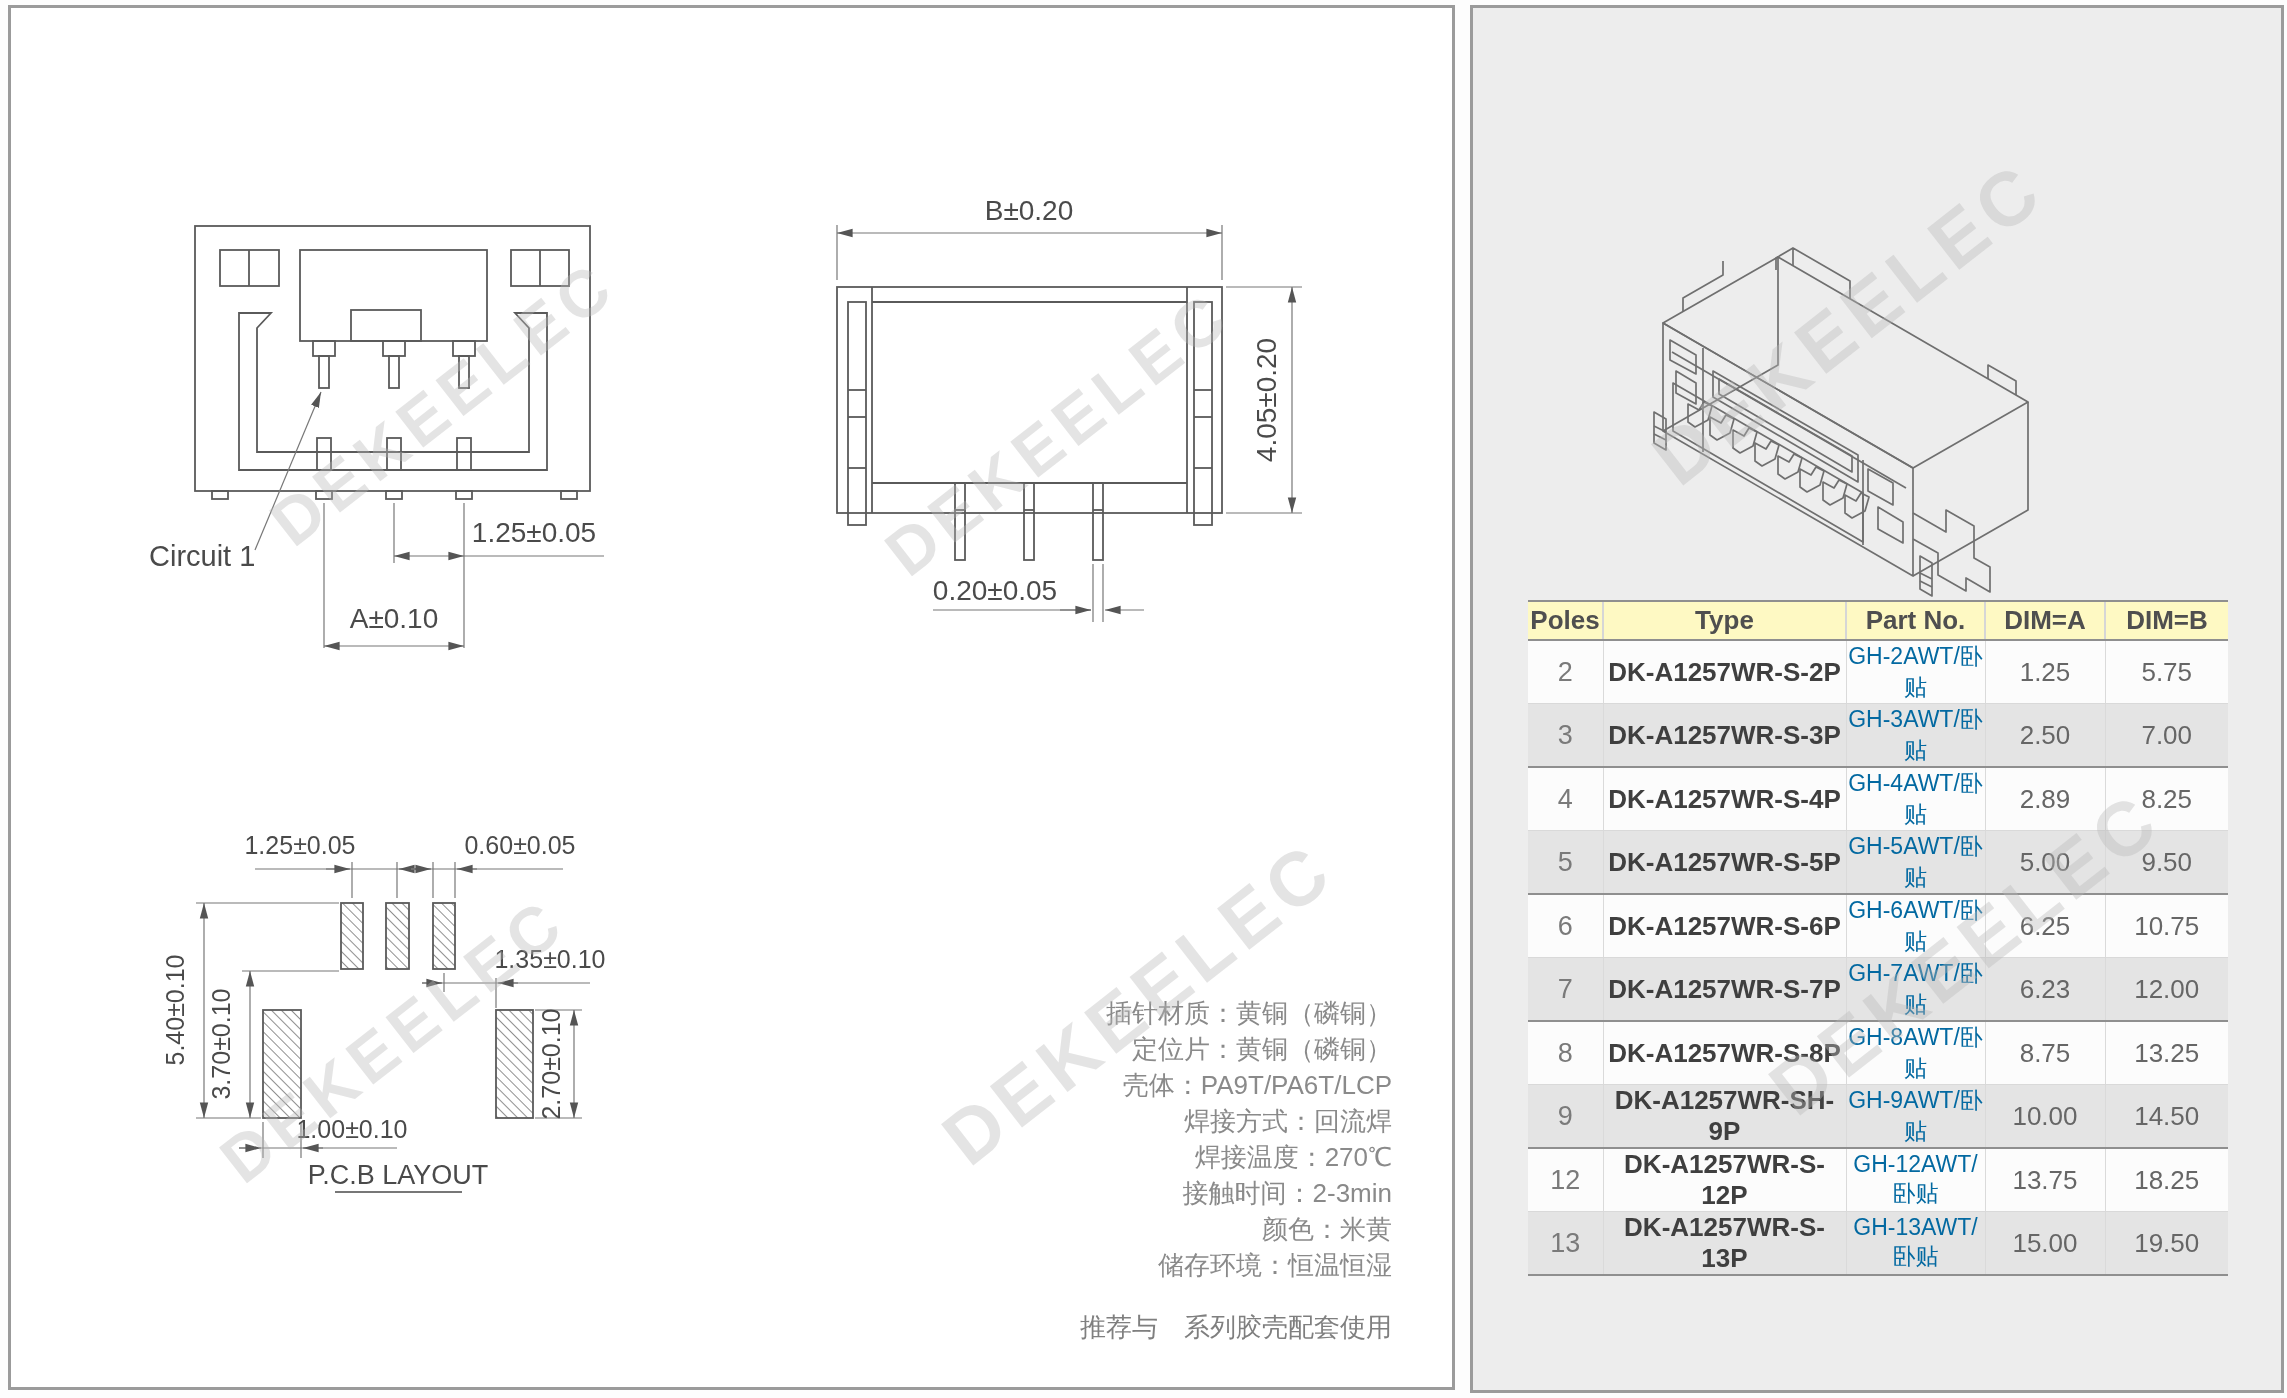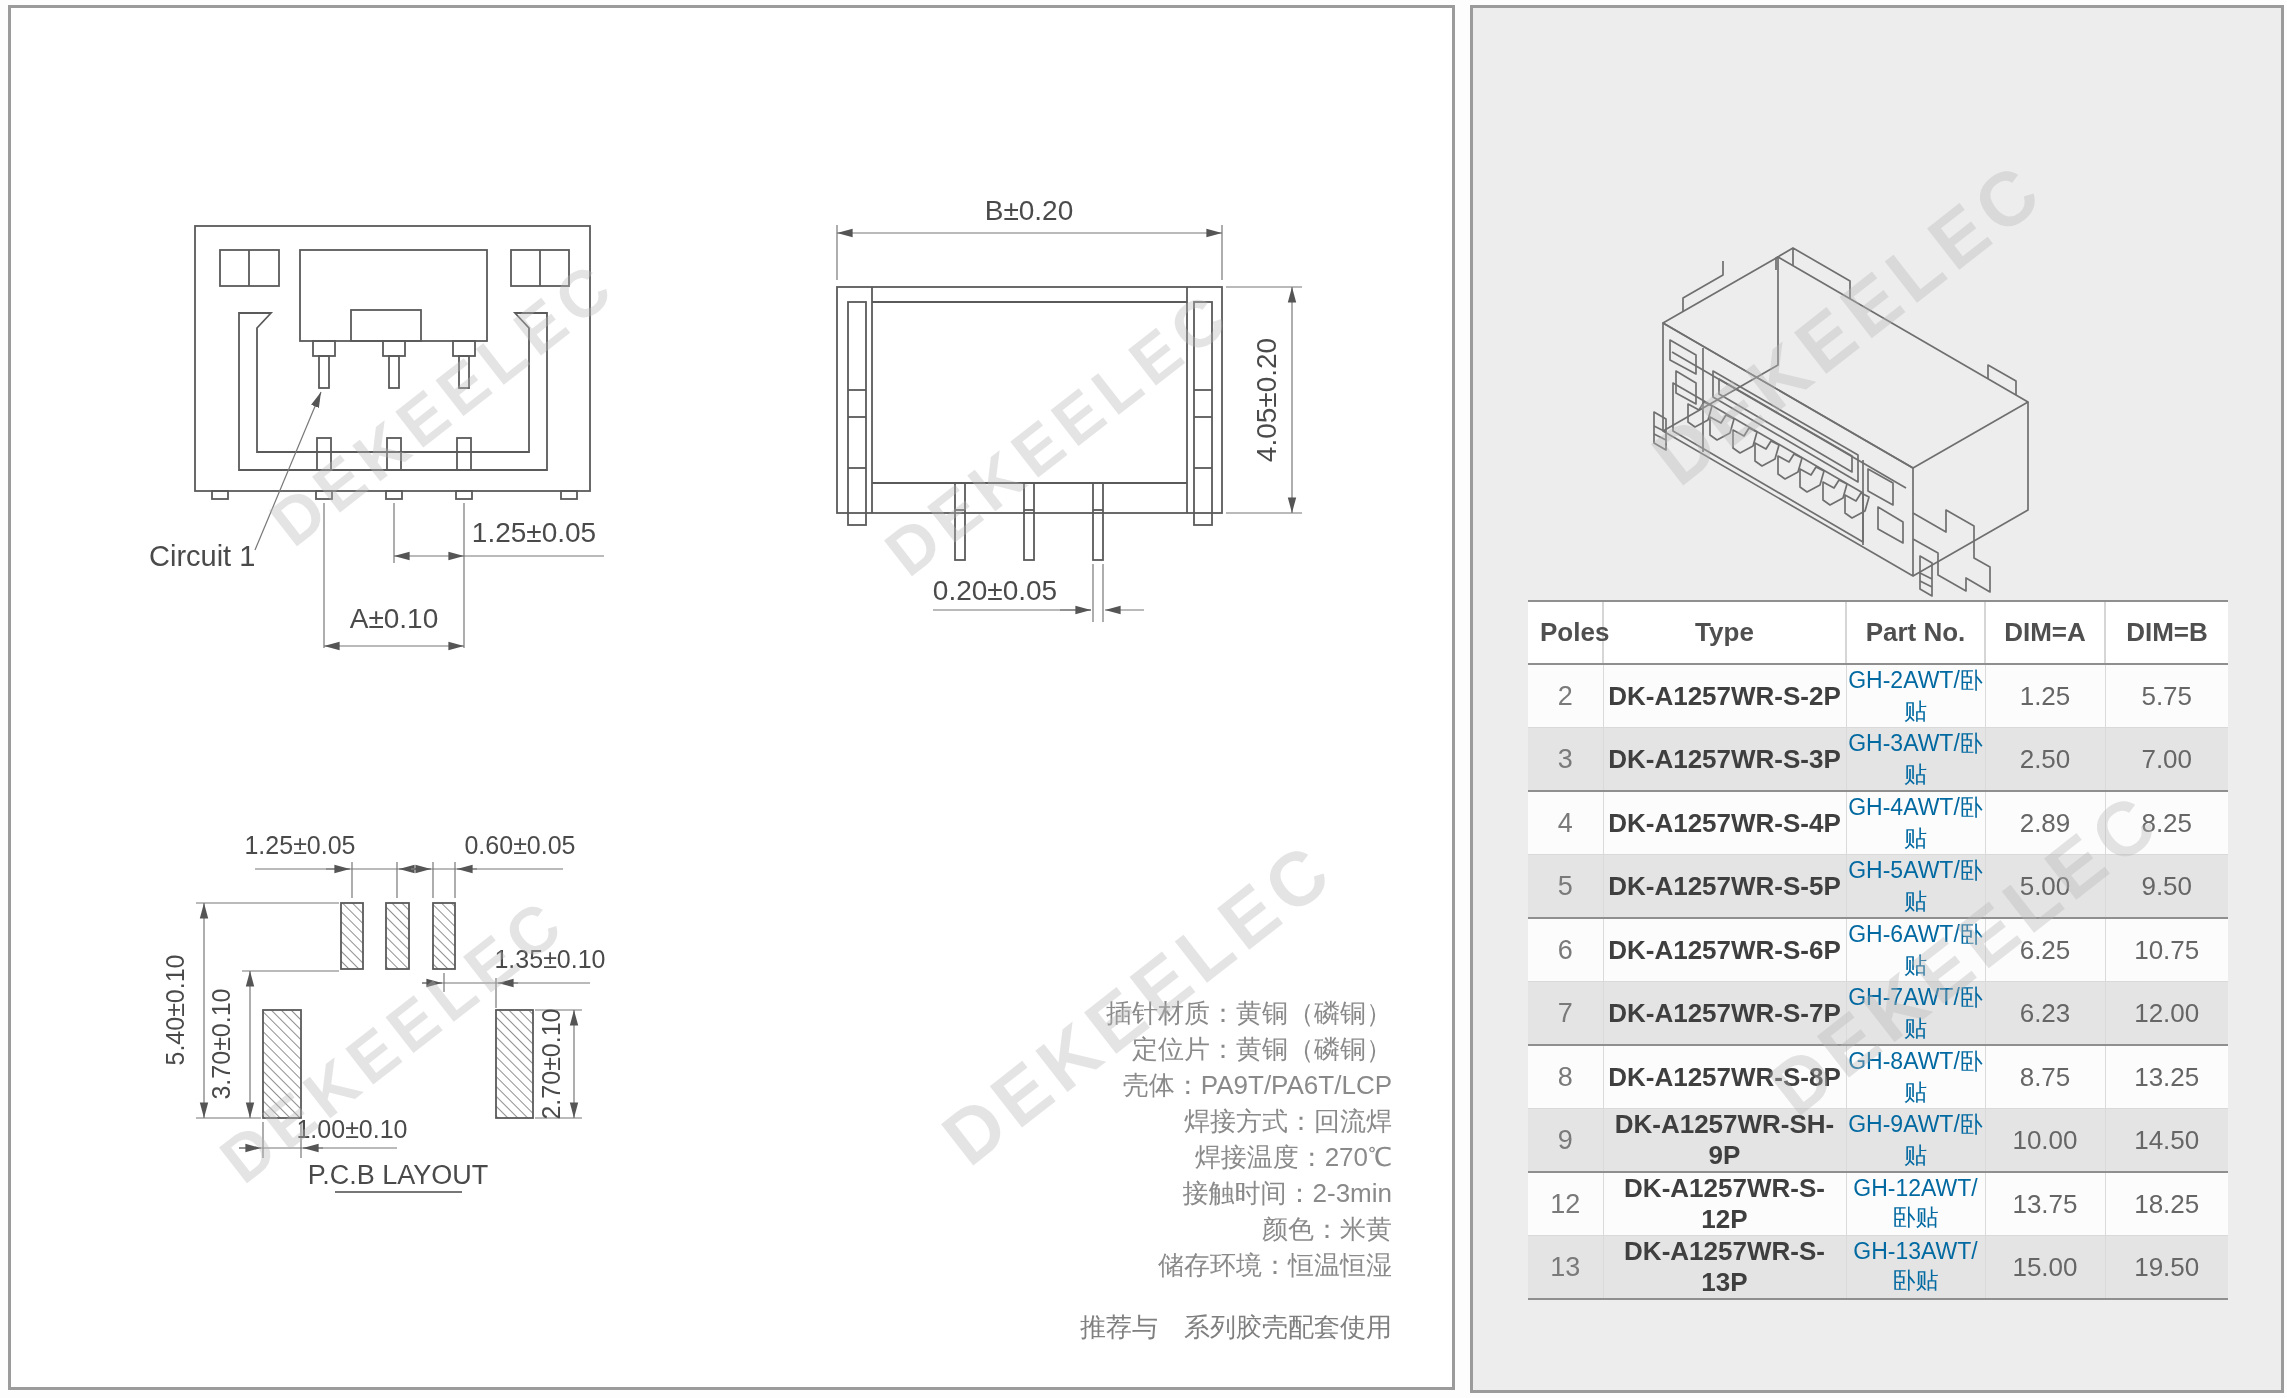--- a/index.html
+++ b/index.html
@@ -12,22 +12,22 @@
   .wm{position:absolute;font-weight:bold;letter-spacing:7px;color:rgba(185,185,185,0.38);
       transform:translate(-50%,-50%) rotate(-38deg);white-space:nowrap;pointer-events:none;z-index:5;}
   svg{overflow:visible;}
   svg text{font-family:"Liberation Sans",sans-serif;fill:#4a4a4a;}
   .specs{position:absolute;right:60px;top:987px;text-align:right;font-size:26px;line-height:36px;
          color:#8a8a8a;}
   .note{position:absolute;right:60px;top:1302px;text-align:right;font-size:26px;color:#7f7f7f;}
   
   .part-table-wrap{position:absolute;left:55px;top:592px;width:700px;z-index:2;}
   table.parts{border-collapse:collapse;width:700px;table-layout:fixed;}
-  table.parts thead th{background:#ffffff;color:#4f4f4f;font-size:26px;font-weight:bold;height:37px;
-      border-top:2px solid #8f8f8f;border-bottom:2px solid #8f8f8f;padding:12px;}
+  table.parts thead th{background:#fef9c3;color:#4f4f4f;font-size:26px;font-weight:bold;height:37px;
+      border-top:2px solid #8f8f8f;border-bottom:2px solid #8f8f8f;padding:0;}
   table.parts thead th:not(:first-child){border-left:2px solid #d6d6d6;}
   table.parts td{height:42px;text-align:center;vertical-align:middle;padding:0;
       border-bottom:1px solid #d9d9d9;}
   table.parts td:not(:first-child){border-left:1px solid #dadada;}
   table.parts tr.even{background:#fcfcfc;}
   table.parts tr.odd{background:#e4e4e4;}
   table.parts tr.sep td{border-bottom:2px solid #8f8f8f;}
   td.c0{color:#7a7a7a;font-size:27px;}
   td.c1{color:#3f3f3f;font-weight:bold;font-size:26px;}
   td.c2{color:#0369a1;font-size:23px;}

